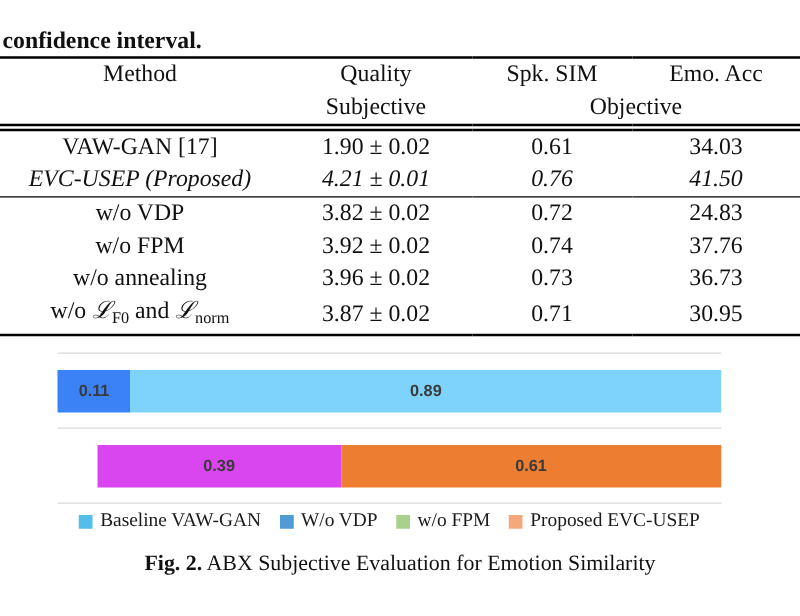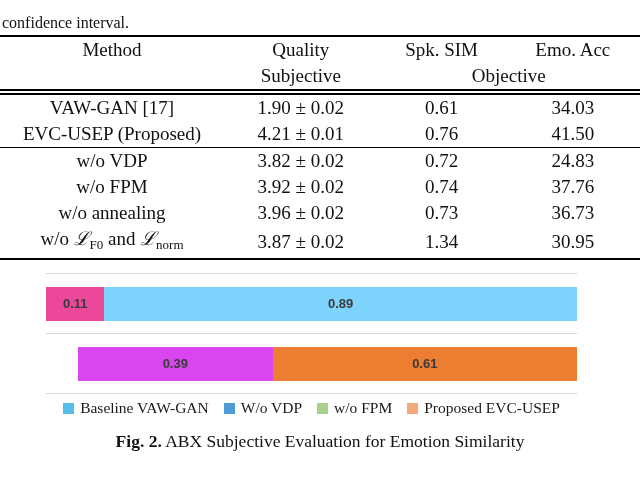--- a/index.html
+++ b/index.html
@@ -2,40 +2,40 @@
 <html><head>
 <meta charset="utf-8">
 <style>
   html,body{margin:0;padding:0;}
   body{
     width:640px;height:493px;overflow:hidden;background:#ffffff;
     font-family:"Liberation Serif",serif;color:#111;
     position:relative;
   }
   .intro{
-    font-size:16px;line-height:25px;height:25px;padding:10px 0 0 2px;
-    box-sizing:content-box;white-space:nowrap;
+    font-size:19px;line-height:25px;height:25px;padding:20px 0 0 2px;
+    box-sizing:content-box;white-space:nowrap;font-weight:bold;
   }
   
   table.results{
     width:100%;border-collapse:collapse;
     border-top:2.5px solid #000;border-bottom:2px solid #000;
     table-layout:fixed;
   }
   table.results col.c-method{width:35%;}
   table.results col.c-quality{width:24%;}
   table.results col.c-spk{width:20%;}
   table.results col.c-emo{width:21%;}
   table.results th, table.results td{
     text-align:center;padding:0;font-size:19px;font-weight:normal;
     height:26px;line-height:26px;white-space:nowrap;overflow:visible;
   }
   thead{border-bottom:6px double #000;}
   th.bold, td.bold{font-weight:bold;}
-  tr.rule-after td{border-bottom:1.8px solid #000;}
+  tr.rule-after td{border-bottom:1.8px solid #000;font-style:italic;}
   .script-l{font-style:italic;}
   .sub{font-size:13px;vertical-align:-4px;letter-spacing:0;}
   
   .chart{margin:13px 0 0 46px;width:531px;}
   .slot{
     height:59px;border-top:1px solid #D9D9D9;
     display:flex;align-items:center;
   }
   .bars{border-bottom:1px solid #D9D9D9;}
   .bar{display:flex;width:100%;height:34px;}
@@ -110,31 +110,31 @@
       </tr>
       <tr>
         <td>w/o annealing</td>
         <td>3.96 ± 0.02</td>
         <td>0.73</td>
         <td>36.73</td>
       </tr>
       <tr>
         <td><span>w/o </span><span class="script-l">ℒ</span><span class="sub">F0</span><span> and </span><span class="script-l">ℒ</span><span class="sub">norm</span></td>
         <td>3.87 ± 0.02</td>
-        <td>1.34</td>
+        <td>0.71</td>
         <td>30.95</td>
       </tr>
     </tbody>
 </table>
 
 <div class="chart">
   <div class="bars" id="bars">
       <div class="slot">
         <div class="bar">
-          <div class="seg" style="flex: 0.11 0 0px; background: #ec4899;">
+          <div class="seg" style="flex: 0.11 0 0px; background: #3b82f6;">
             <span>0.11</span>
           </div>
           <div class="seg" style="flex: 0.89 0 0px; background: #7dd3fc; justify-content: center;">
             <span>0.89</span>
           </div>
         </div>
       </div>
       <div class="slot">
         <div class="bar">
           <div class="seg" style="flex: 0.39 0 0px; background: #d946ef; margin-left: 32px;">

